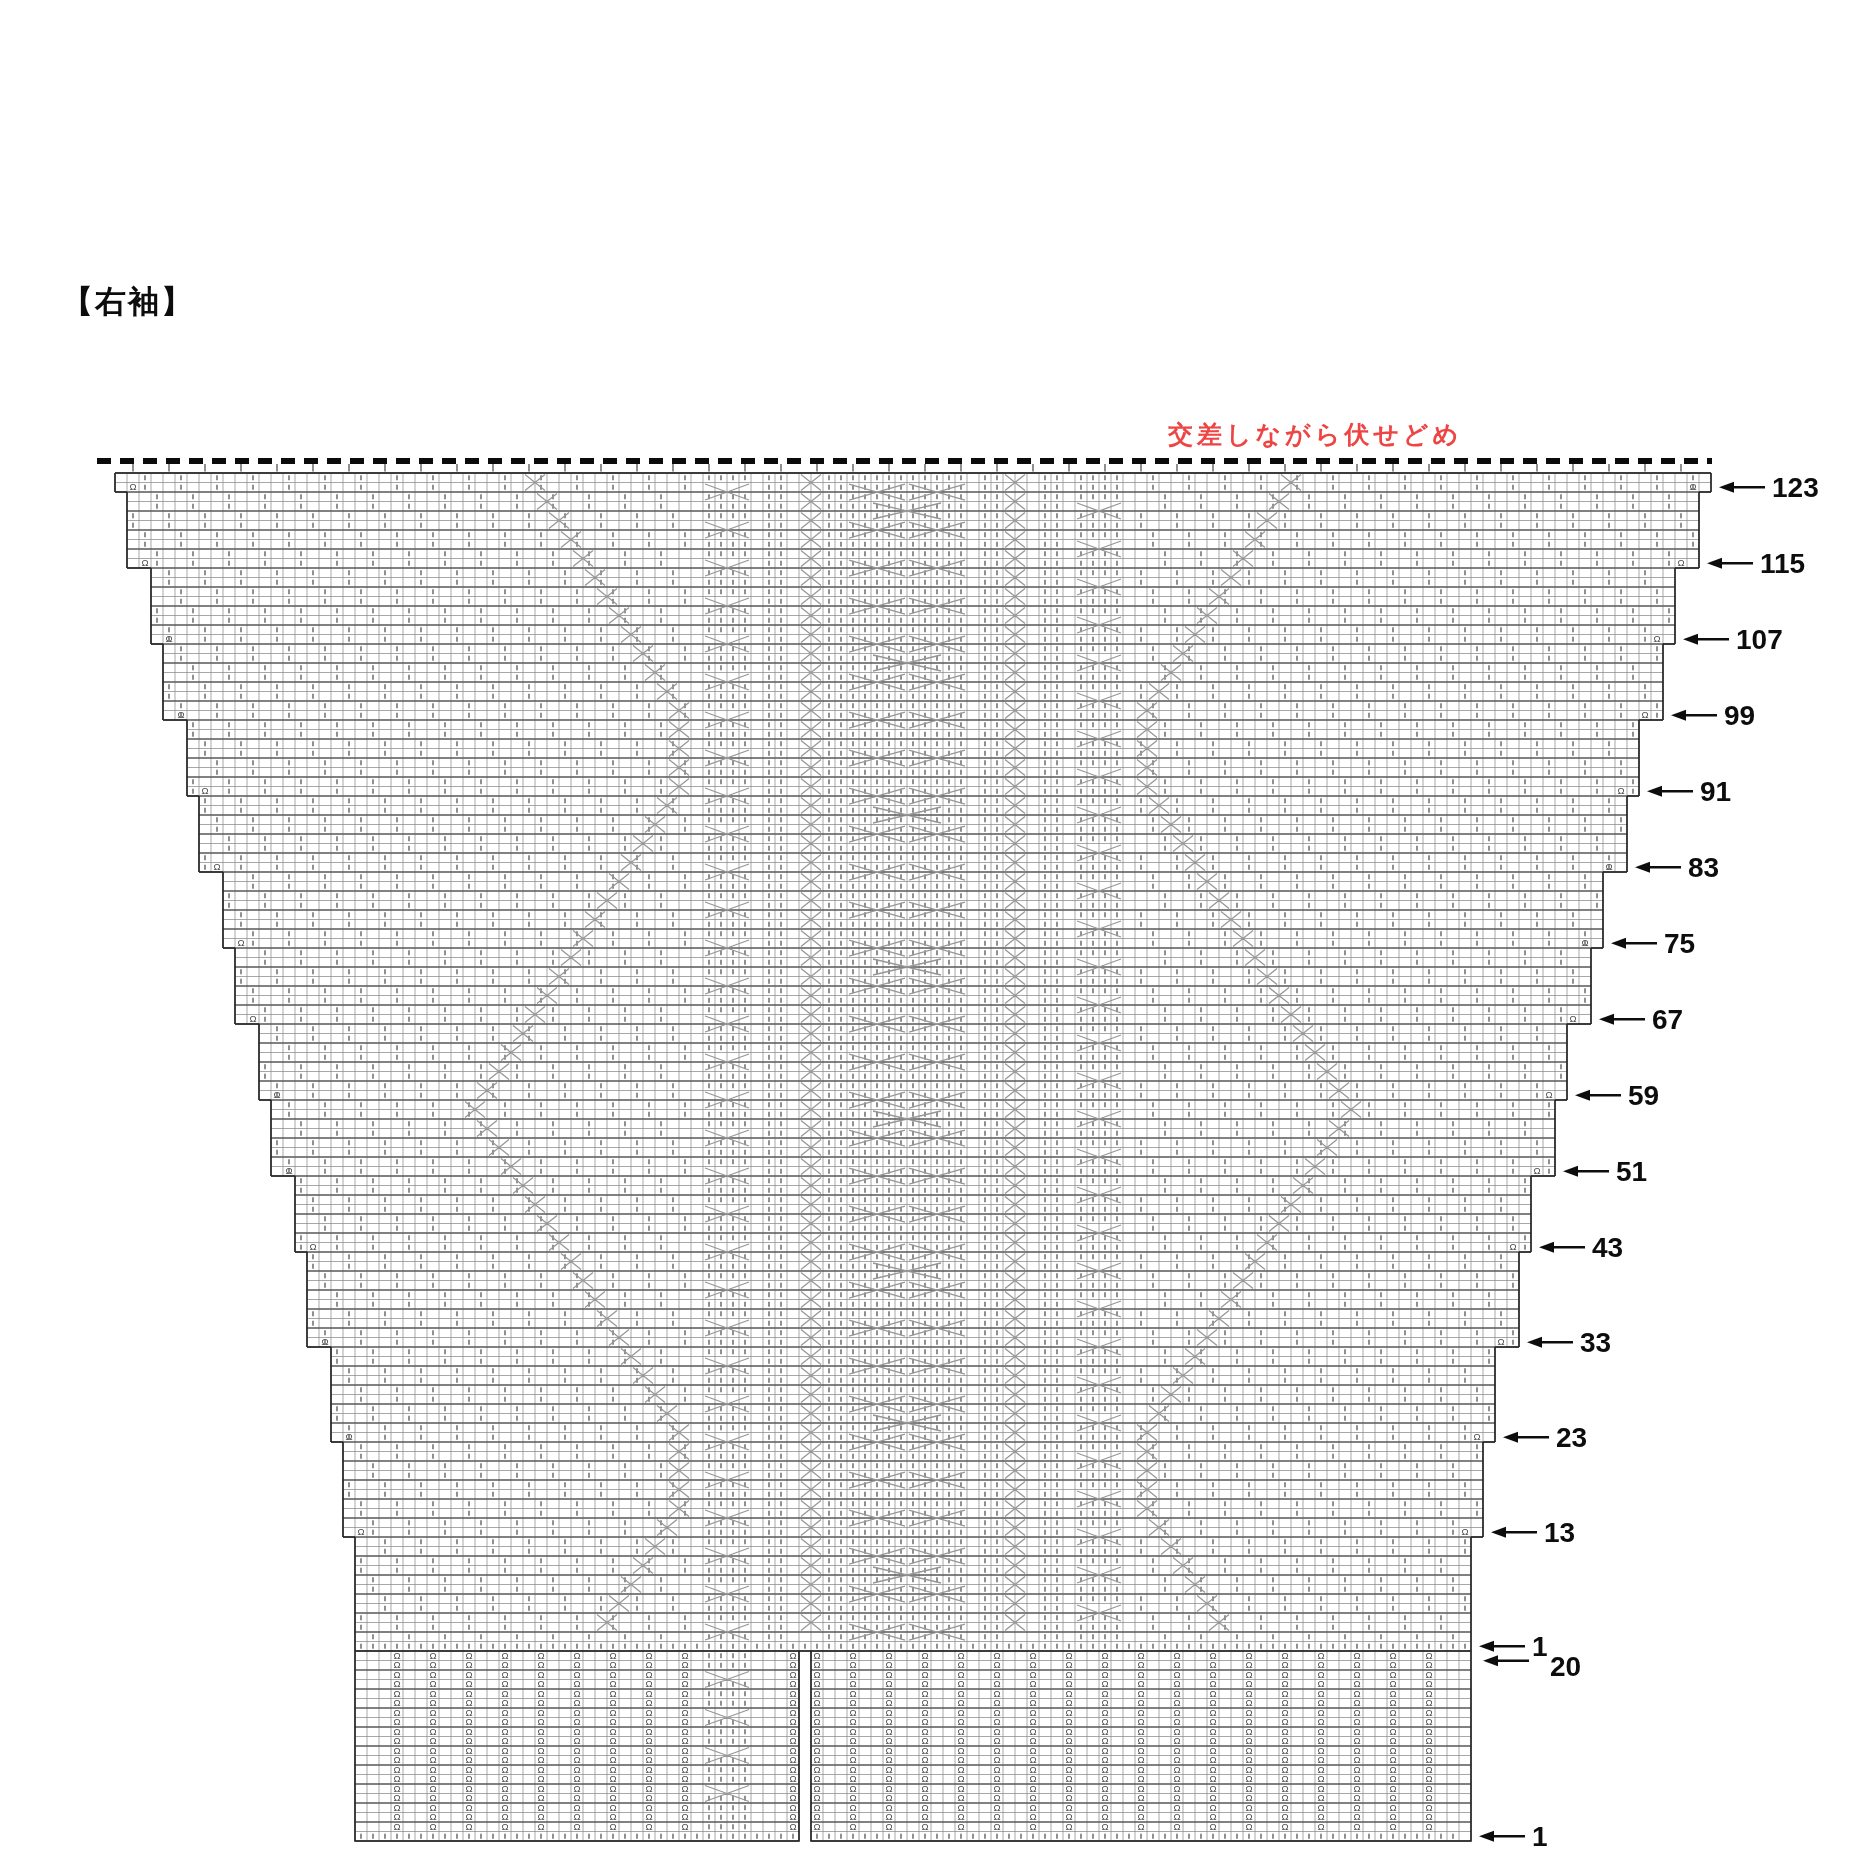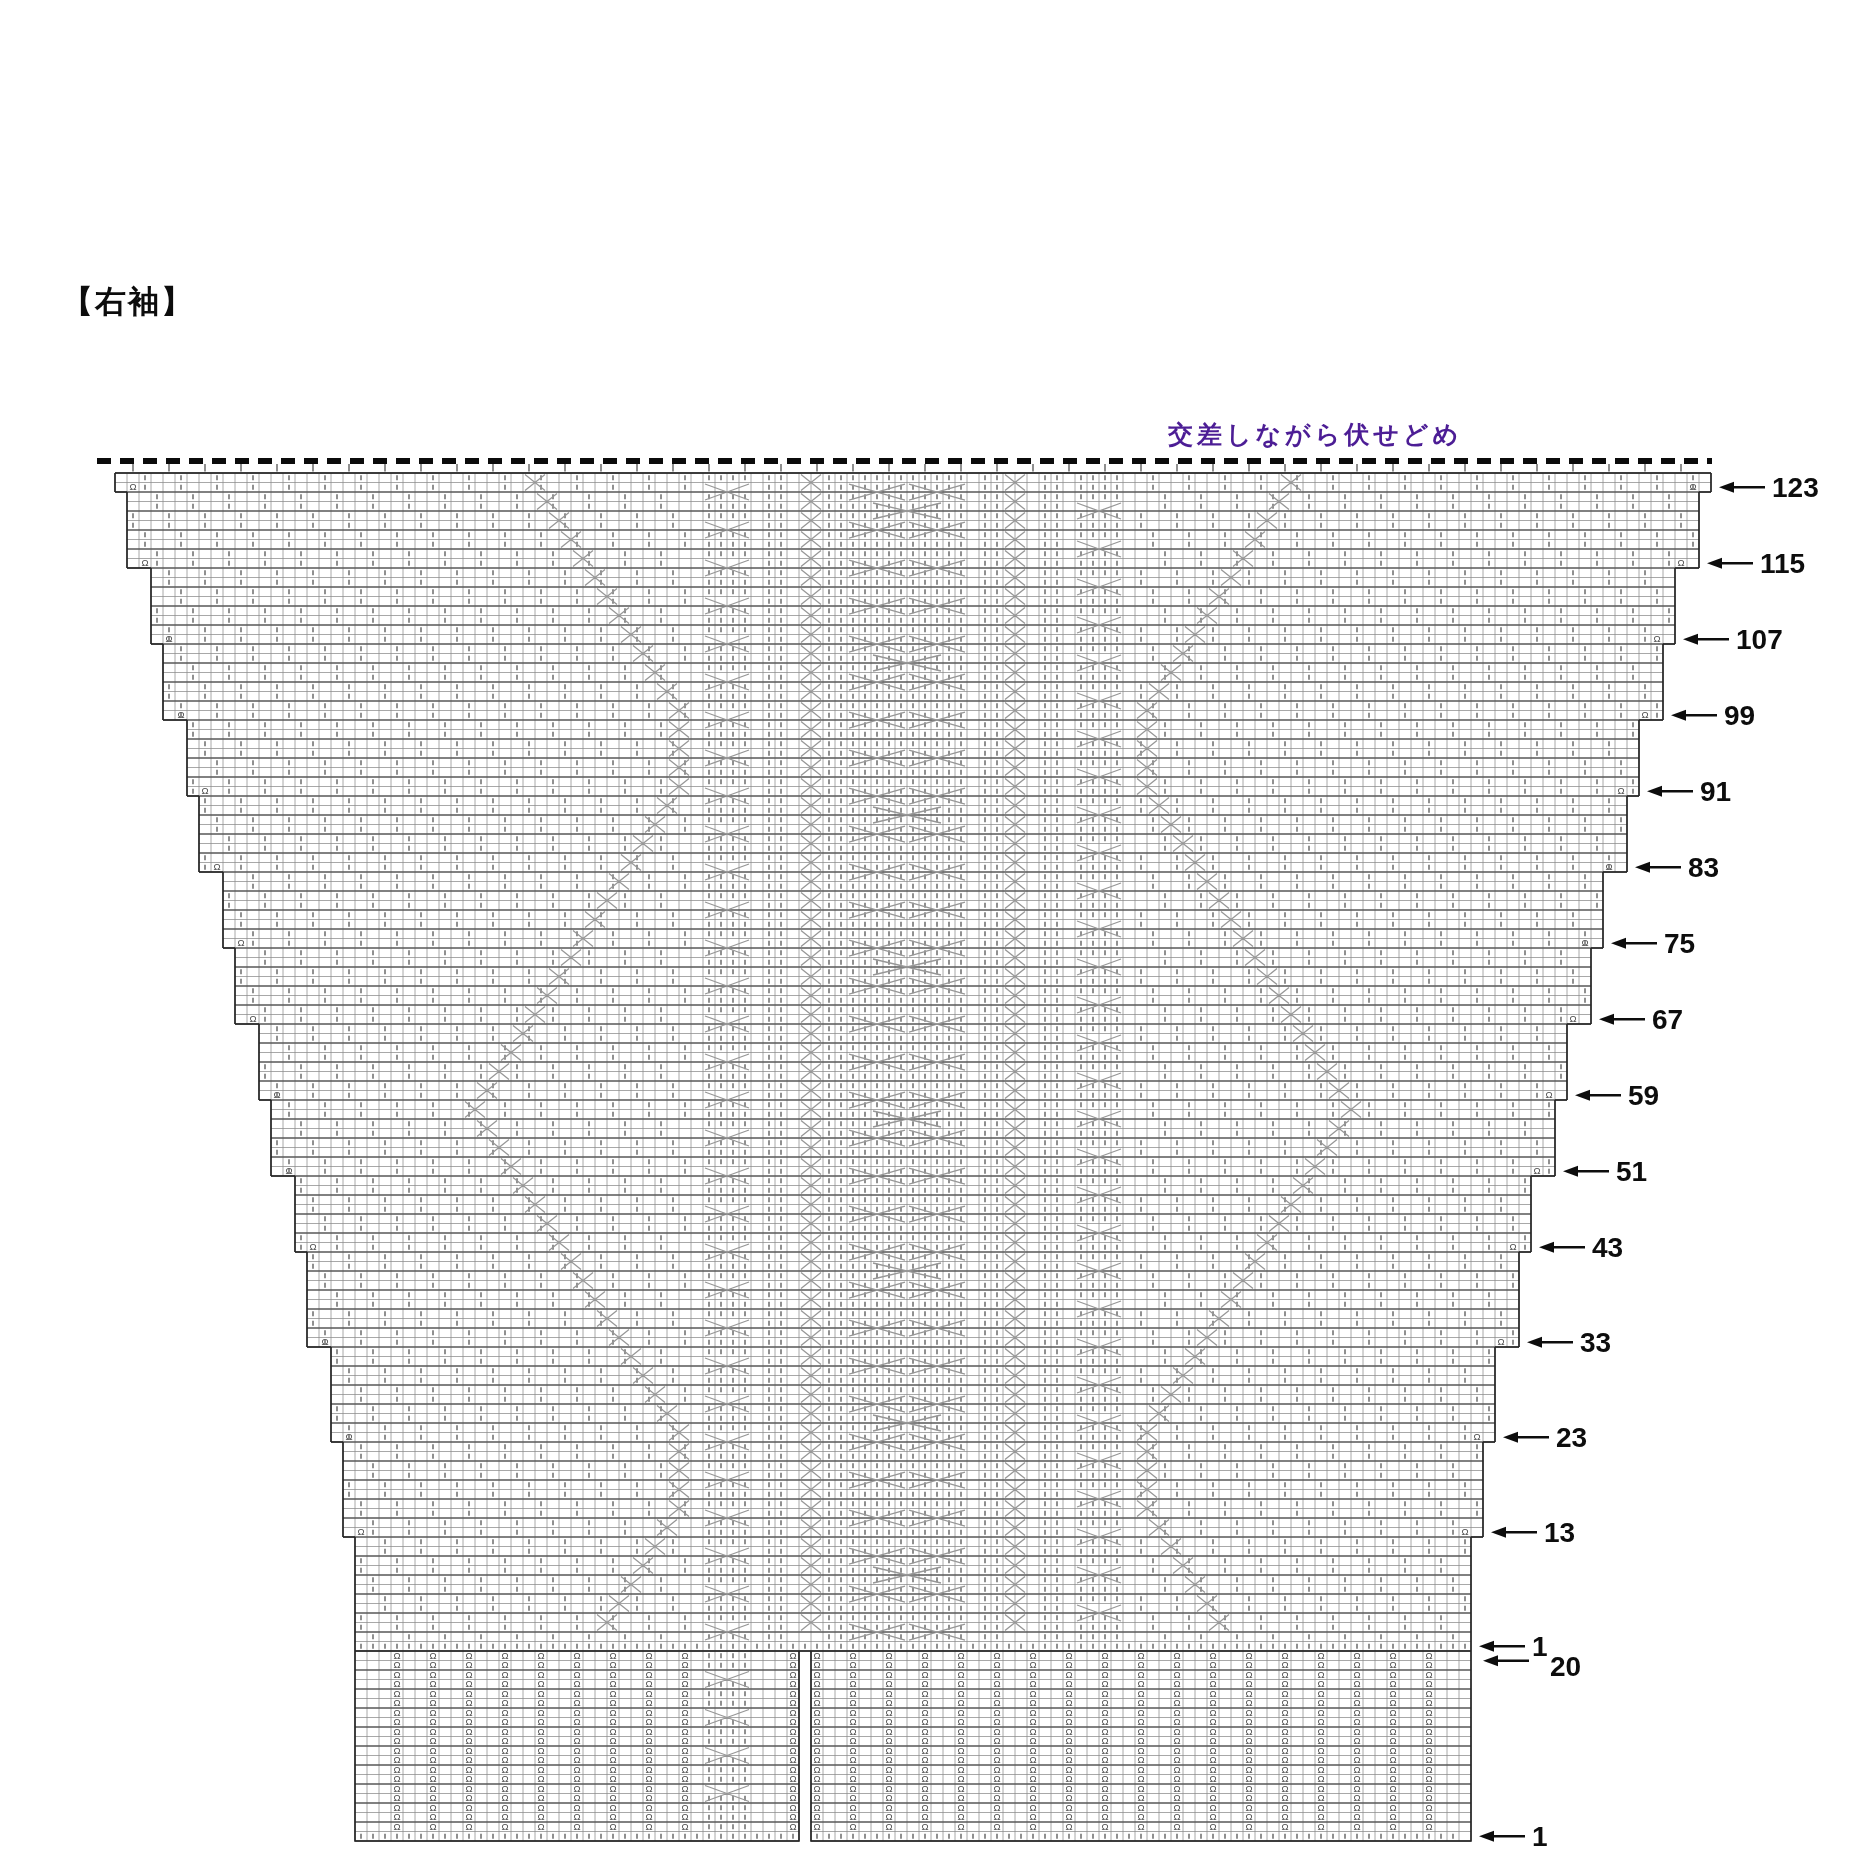--- a/index.html
+++ b/index.html
@@ -1,19 +1,19 @@
 <!DOCTYPE html>
 <html><head>
 <meta charset="utf-8">
 <style>
   html,body{margin:0;padding:0;background:#ffffff;}
   body{width:1869px;height:1869px;position:relative;font-family:"Liberation Sans",sans-serif;overflow:hidden;}
   .page{position:absolute;inset:0;background:#fff;}
   .title{position:absolute;left:62px;top:281px;font-size:31px;font-weight:bold;color:#0c0c0c;letter-spacing:2px;margin:0;text-align:right;}
-  .bindoff{position:absolute;left:1040px;top:418px;width:422px;text-align:right;font-size:25px;font-weight:bold;color:#4c1d95;letter-spacing:4px;}
+  .bindoff{position:absolute;left:1040px;top:418px;width:422px;text-align:right;font-size:25px;font-weight:bold;color:#ef4444;letter-spacing:4px;}
   svg{position:absolute;left:0;top:0;}
   svg text{font-family:"Liberation Sans","DejaVu Sans",sans-serif;}
 </style>
 </head>
 <body>
 
 <div class="page">
   <h1 class="title">【右袖】</h1>
   <div class="bindoff">交差しながら伏せどめ</div>
   <svg id="chart-svg" width="1869" height="1869" viewBox="0 0 1869 1869">

